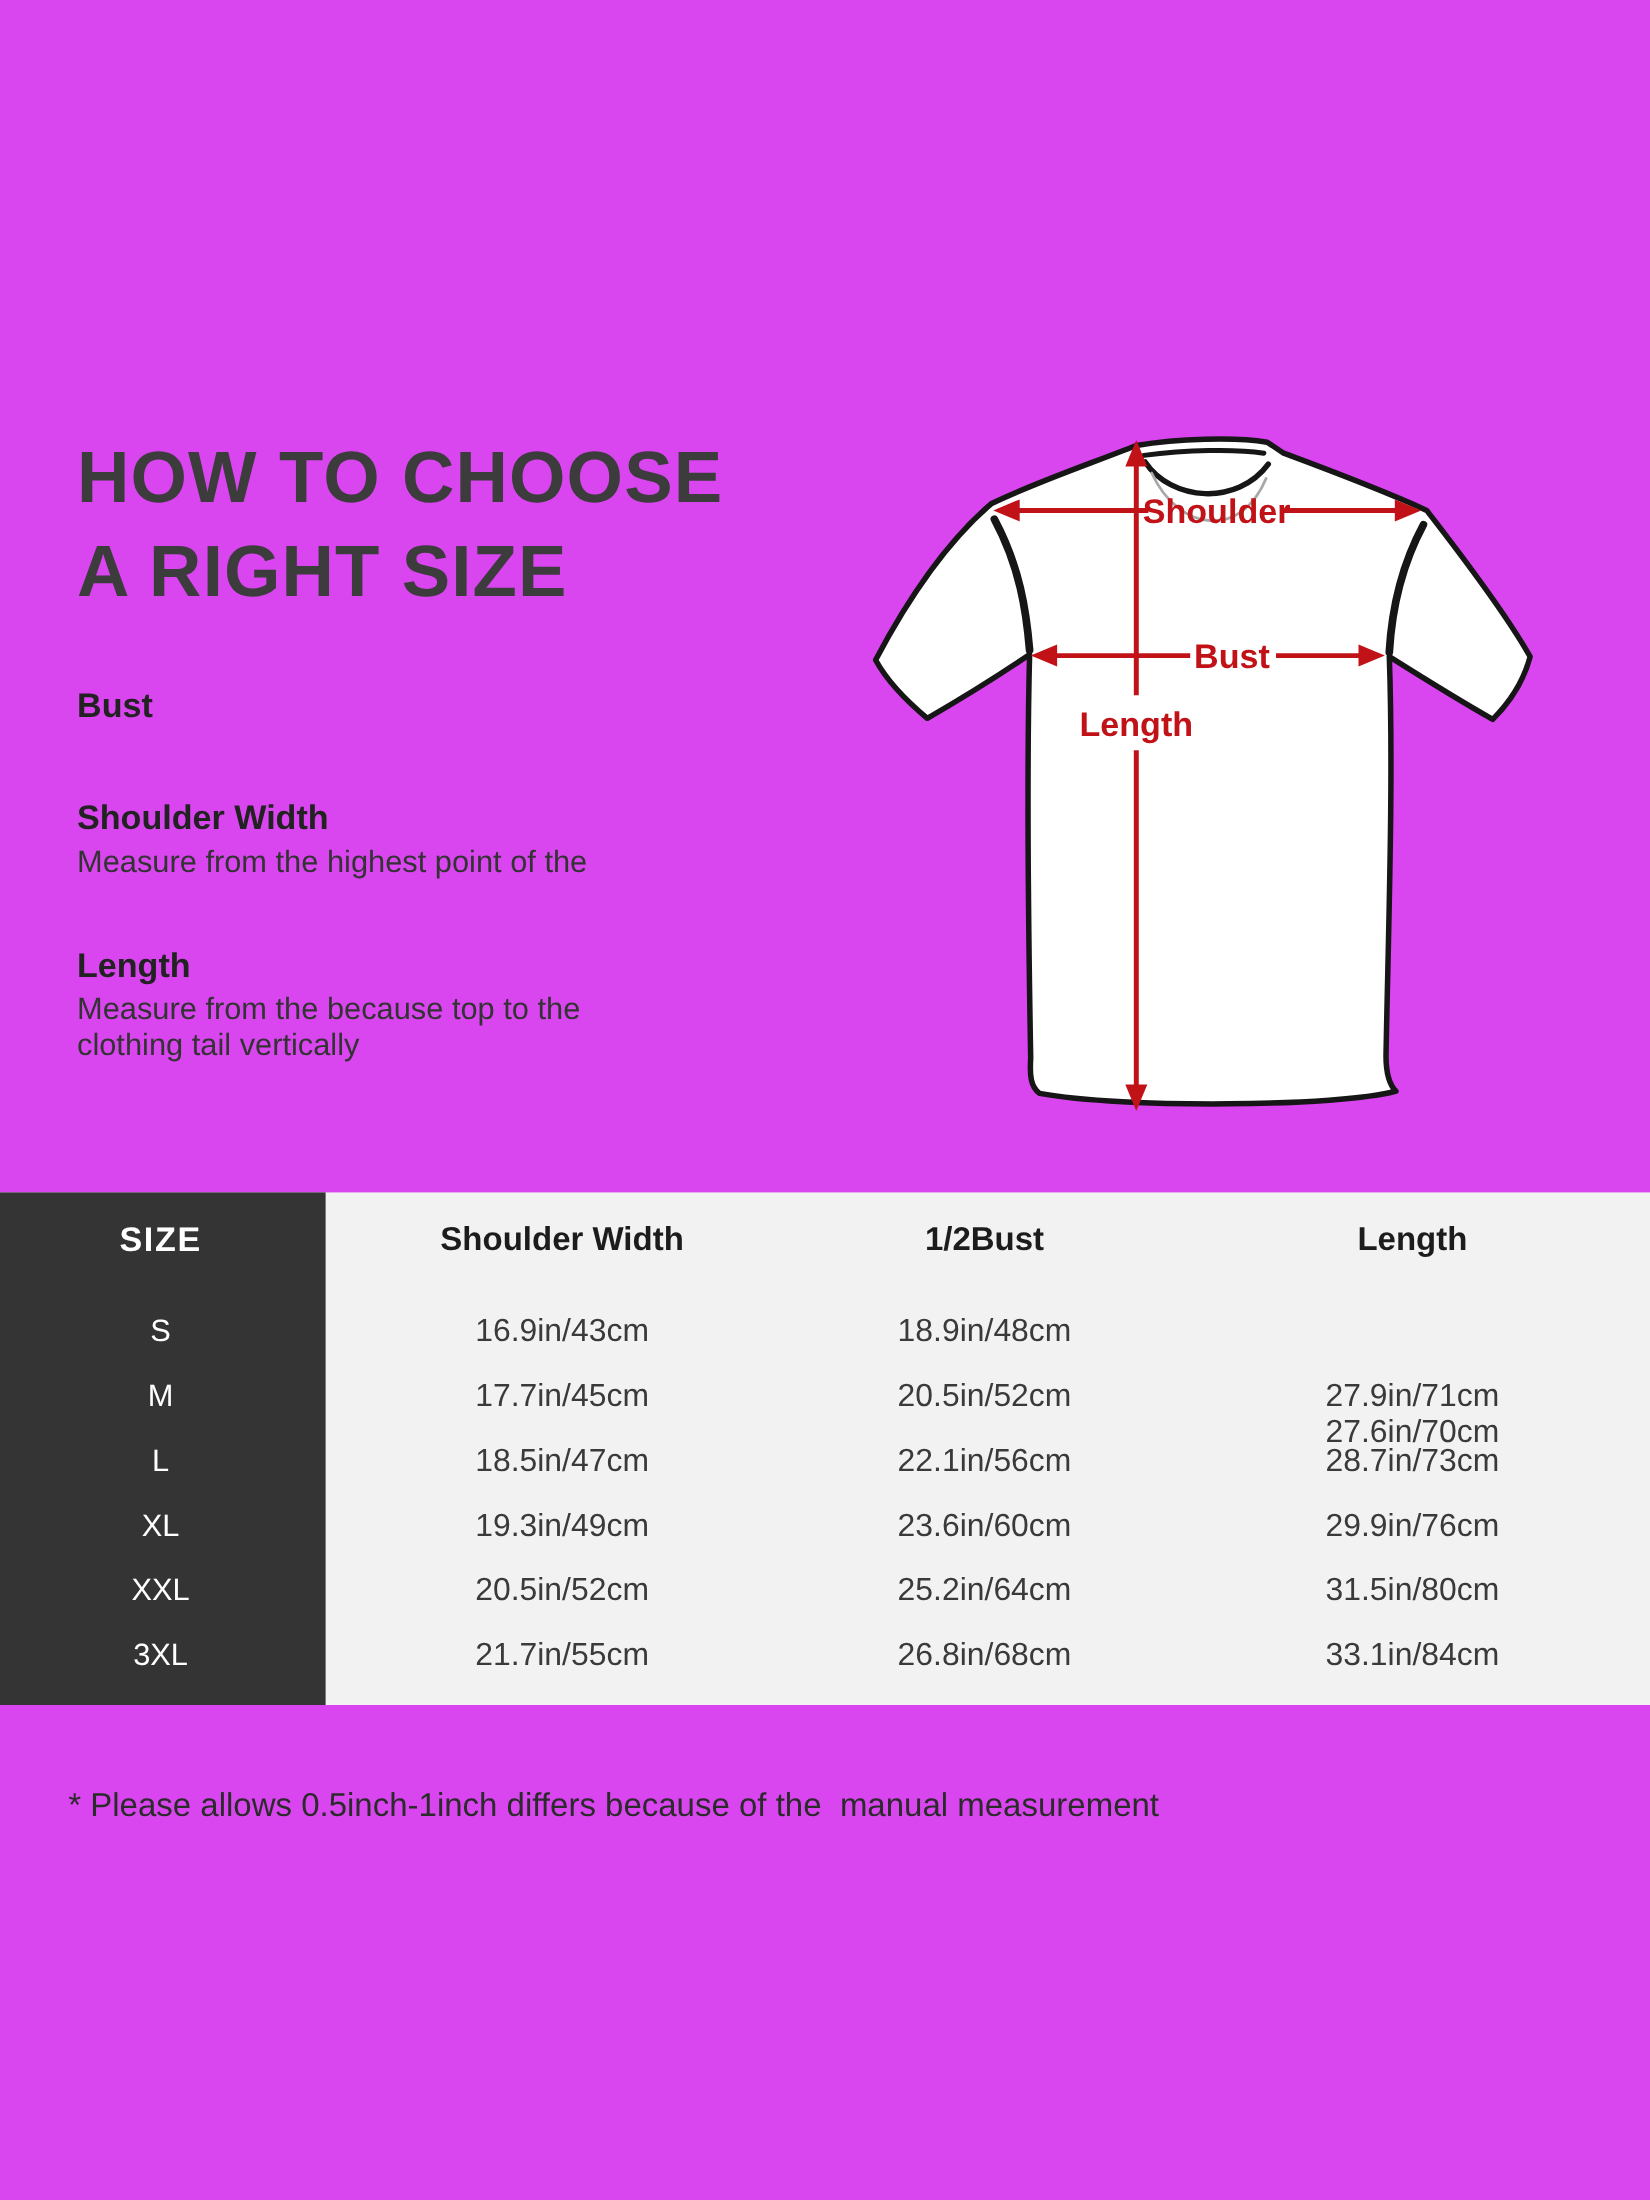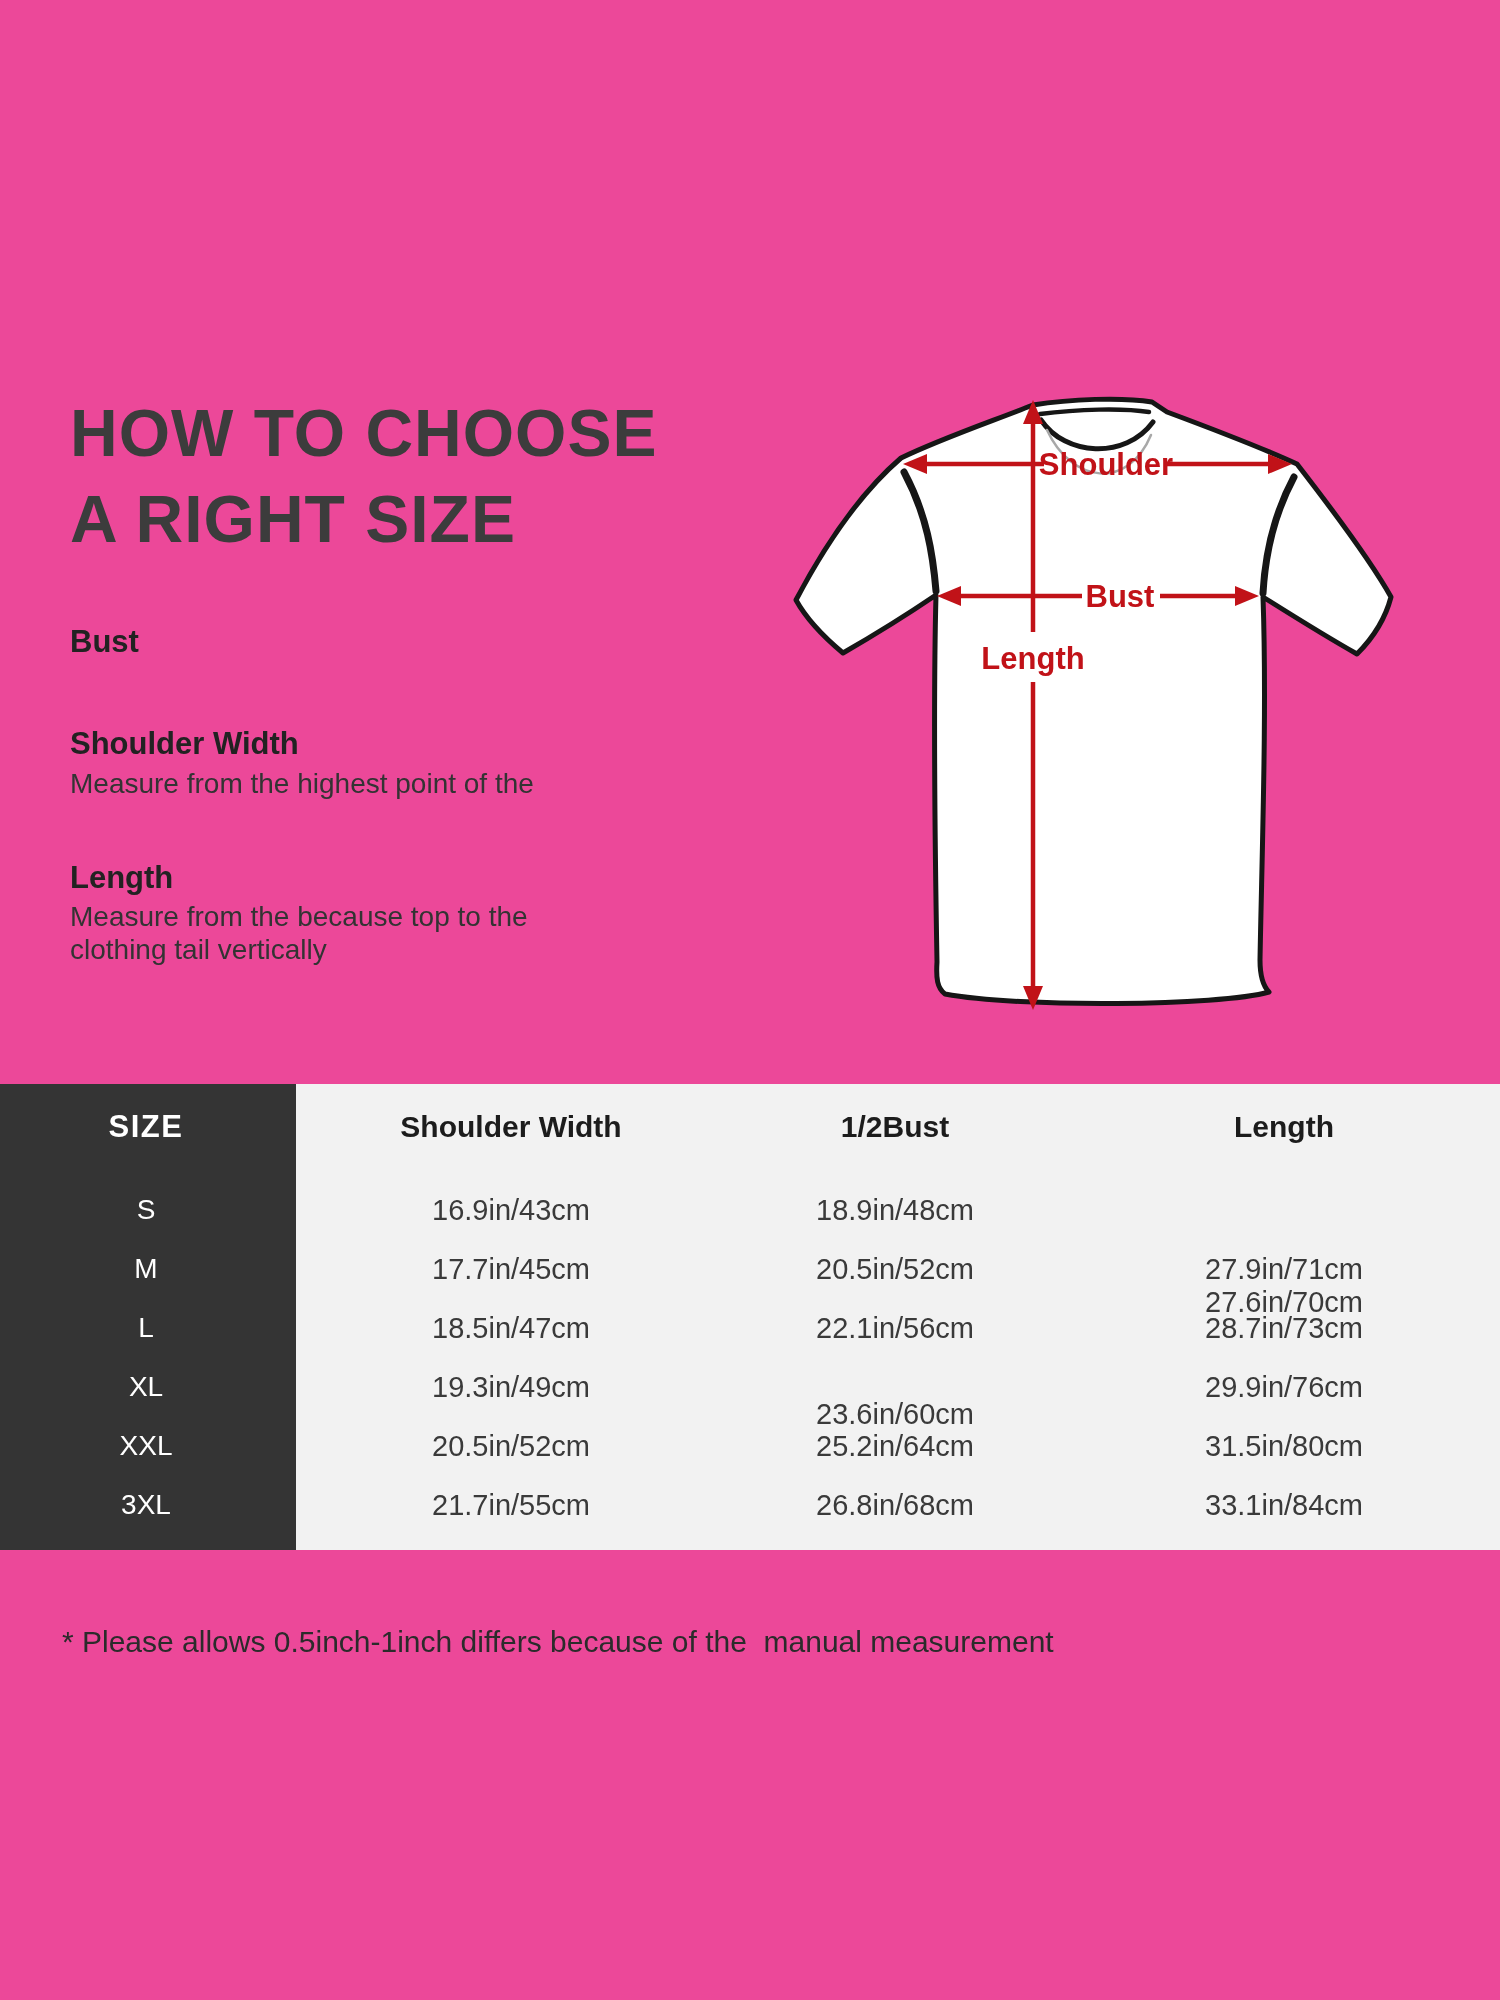--- a/index.html
+++ b/index.html
@@ -1,19 +1,19 @@
 <!DOCTYPE html>
 <html><head>
 <meta charset="utf-8">
 <style>
   html,body{margin:0;padding:0;background:#ffffff;}
   .page{
     position:relative;
     width:1500px;height:2000px;
-    background:#ec4899;
+    background:#d946ef;
     font-family:"Liberation Sans","DejaVu Sans",sans-serif;
     overflow:hidden;
   }
   .abs{position:absolute;}
   .title-line{
     position:absolute;left:70px;
     font-size:66px;font-weight:700;color:#3c3c3c;
     letter-spacing:1px;white-space:nowrap;line-height:1;
   }
   .instr-heading{
@@ -135,21 +135,21 @@
   <span class="cell row-val" style="left:895px;top:1249px;">20.5in/52cm</span>
   <span class="cell row-val" style="left:1284px;top:1249px;">27.9in/71cm</span>
 
   <span class="cell row-size" style="left:146px;top:1308px;">L</span>
   <span class="cell row-val" style="left:511px;top:1308px;">18.5in/47cm</span>
   <span class="cell row-val" style="left:895px;top:1308px;">22.1in/56cm</span>
   <span class="cell row-val" style="left:1284px;top:1308px;">28.7in/73cm</span>
 
   <span class="cell row-size" style="left:146px;top:1367px;">XL</span>
   <span class="cell row-val" style="left:511px;top:1367px;">19.3in/49cm</span>
-  <span class="cell row-val" style="left:895px;top:1367px;margin-top:27px;">23.6in/60cm</span>
+  <span class="cell row-val" style="left:895px;top:1367px;">23.6in/60cm</span>
   <span class="cell row-val" style="left:1284px;top:1367px;">29.9in/76cm</span>
 
   <span class="cell row-size" style="left:146px;top:1426px;">XXL</span>
   <span class="cell row-val" style="left:511px;top:1426px;">20.5in/52cm</span>
   <span class="cell row-val" style="left:895px;top:1426px;">25.2in/64cm</span>
   <span class="cell row-val" style="left:1284px;top:1426px;">31.5in/80cm</span>
 
   <span class="cell row-size" style="left:146px;top:1485px;">3XL</span>
   <span class="cell row-val" style="left:511px;top:1485px;">21.7in/55cm</span>
   <span class="cell row-val" style="left:895px;top:1485px;">26.8in/68cm</span>

